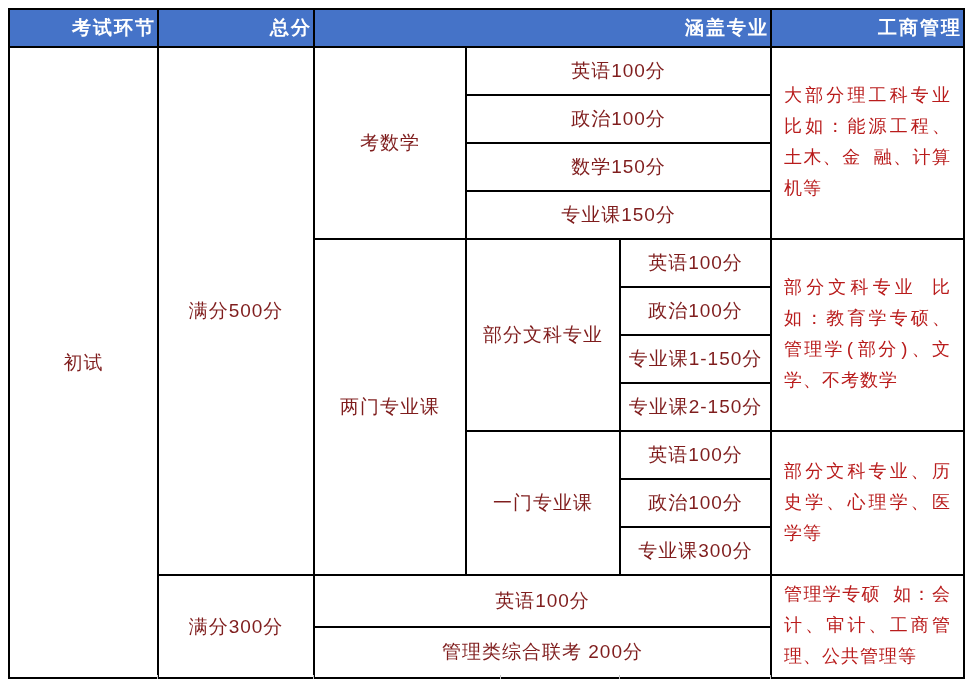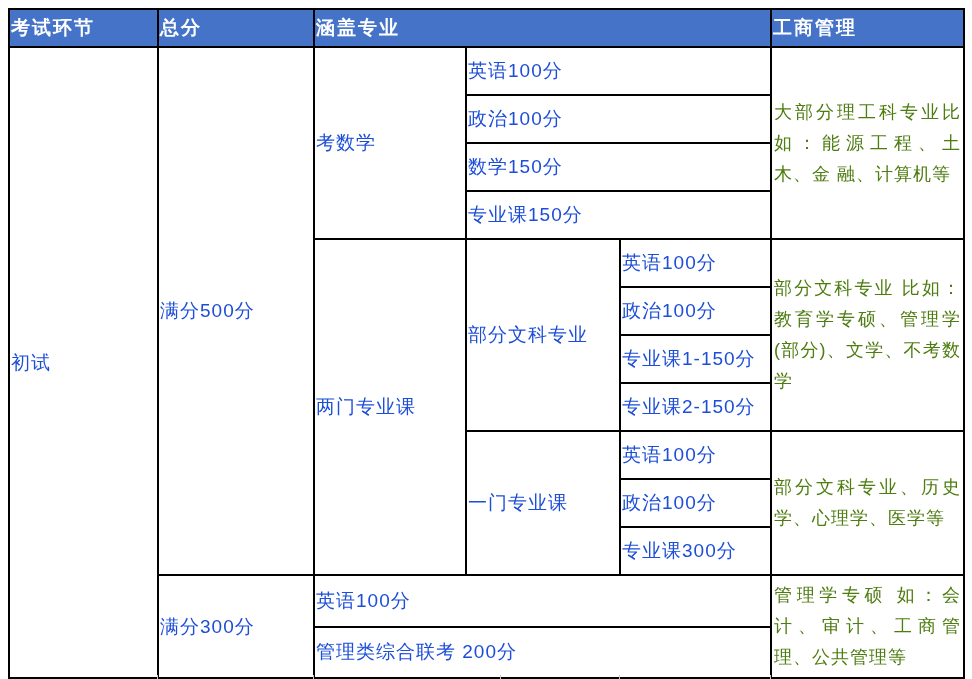--- a/index.html
+++ b/index.html
@@ -31,35 +31,37 @@
     vertical-align: middle;
     overflow: hidden;
   }
   thead tr { height: 38px; }
   tbody tr { height: 48px; }
   th.hdr {
     background: #4573c8;
     color: #ffffff;
     font-weight: bold;
     font-size: 19px;
-    text-align: left;
+    text-align: right;
     letter-spacing: 2px;
   }
   td.c {
+    text-align: center;
     font-size: 19px;
-    color: #1d4ed8;
+    color: #7f1d1d;
     letter-spacing: 1px;
   }
   td.majors {
     text-align: justify;
     font-size: 18px;
     line-height: 31px;
-    color: #4d7c0f;
-    padding: 4px 2px;
+    color: #b91c1c;
+    padding: 4px 12px;
     letter-spacing: 1px;
+    font-family: Liberation Mono, monospace;
   }
   
   .bottom-ticks span {
     position: absolute;
     bottom: 0;
     width: 1px;
     height: 4px;
     background: #c8c8c8;
   }
 </style>

